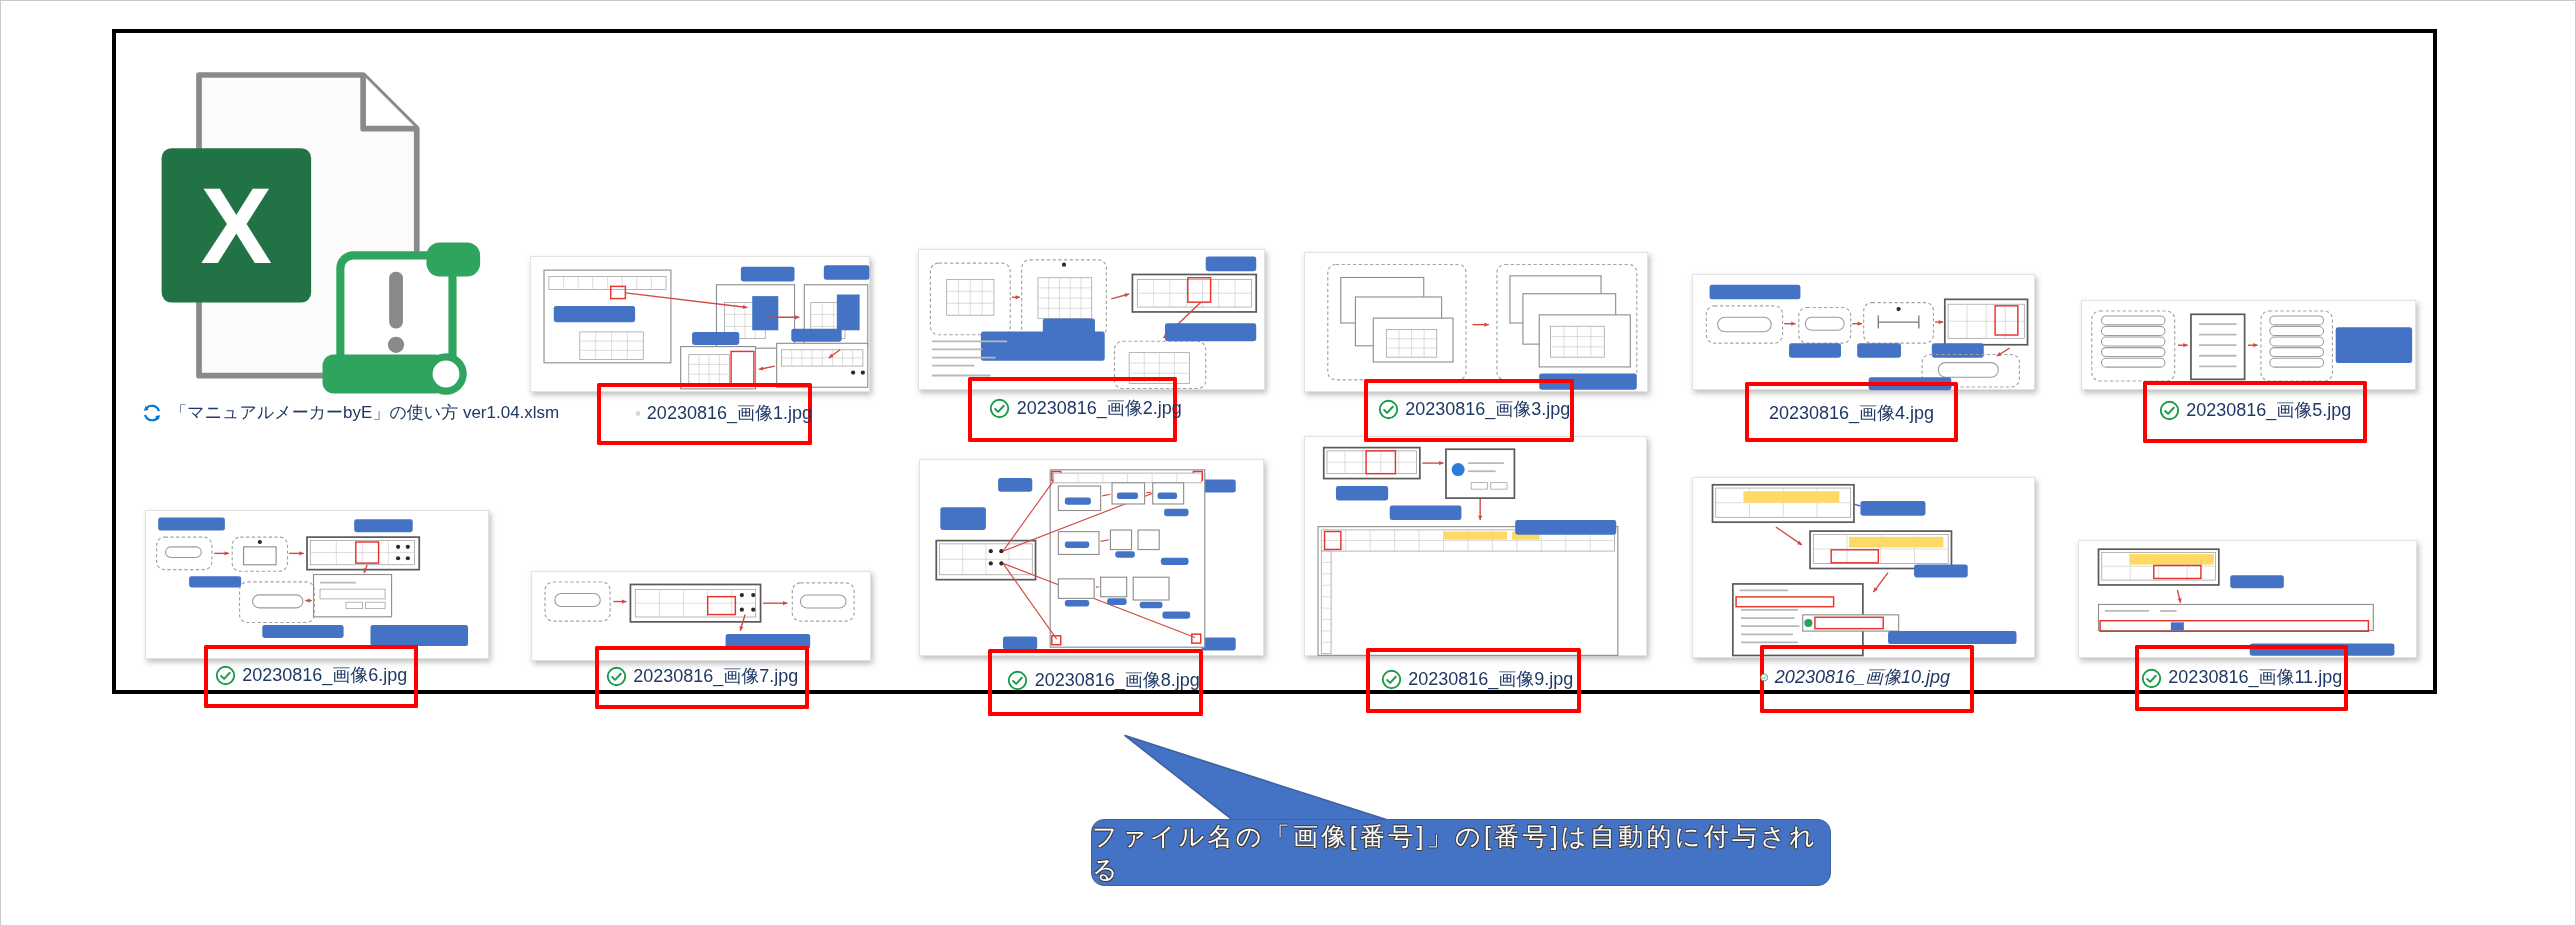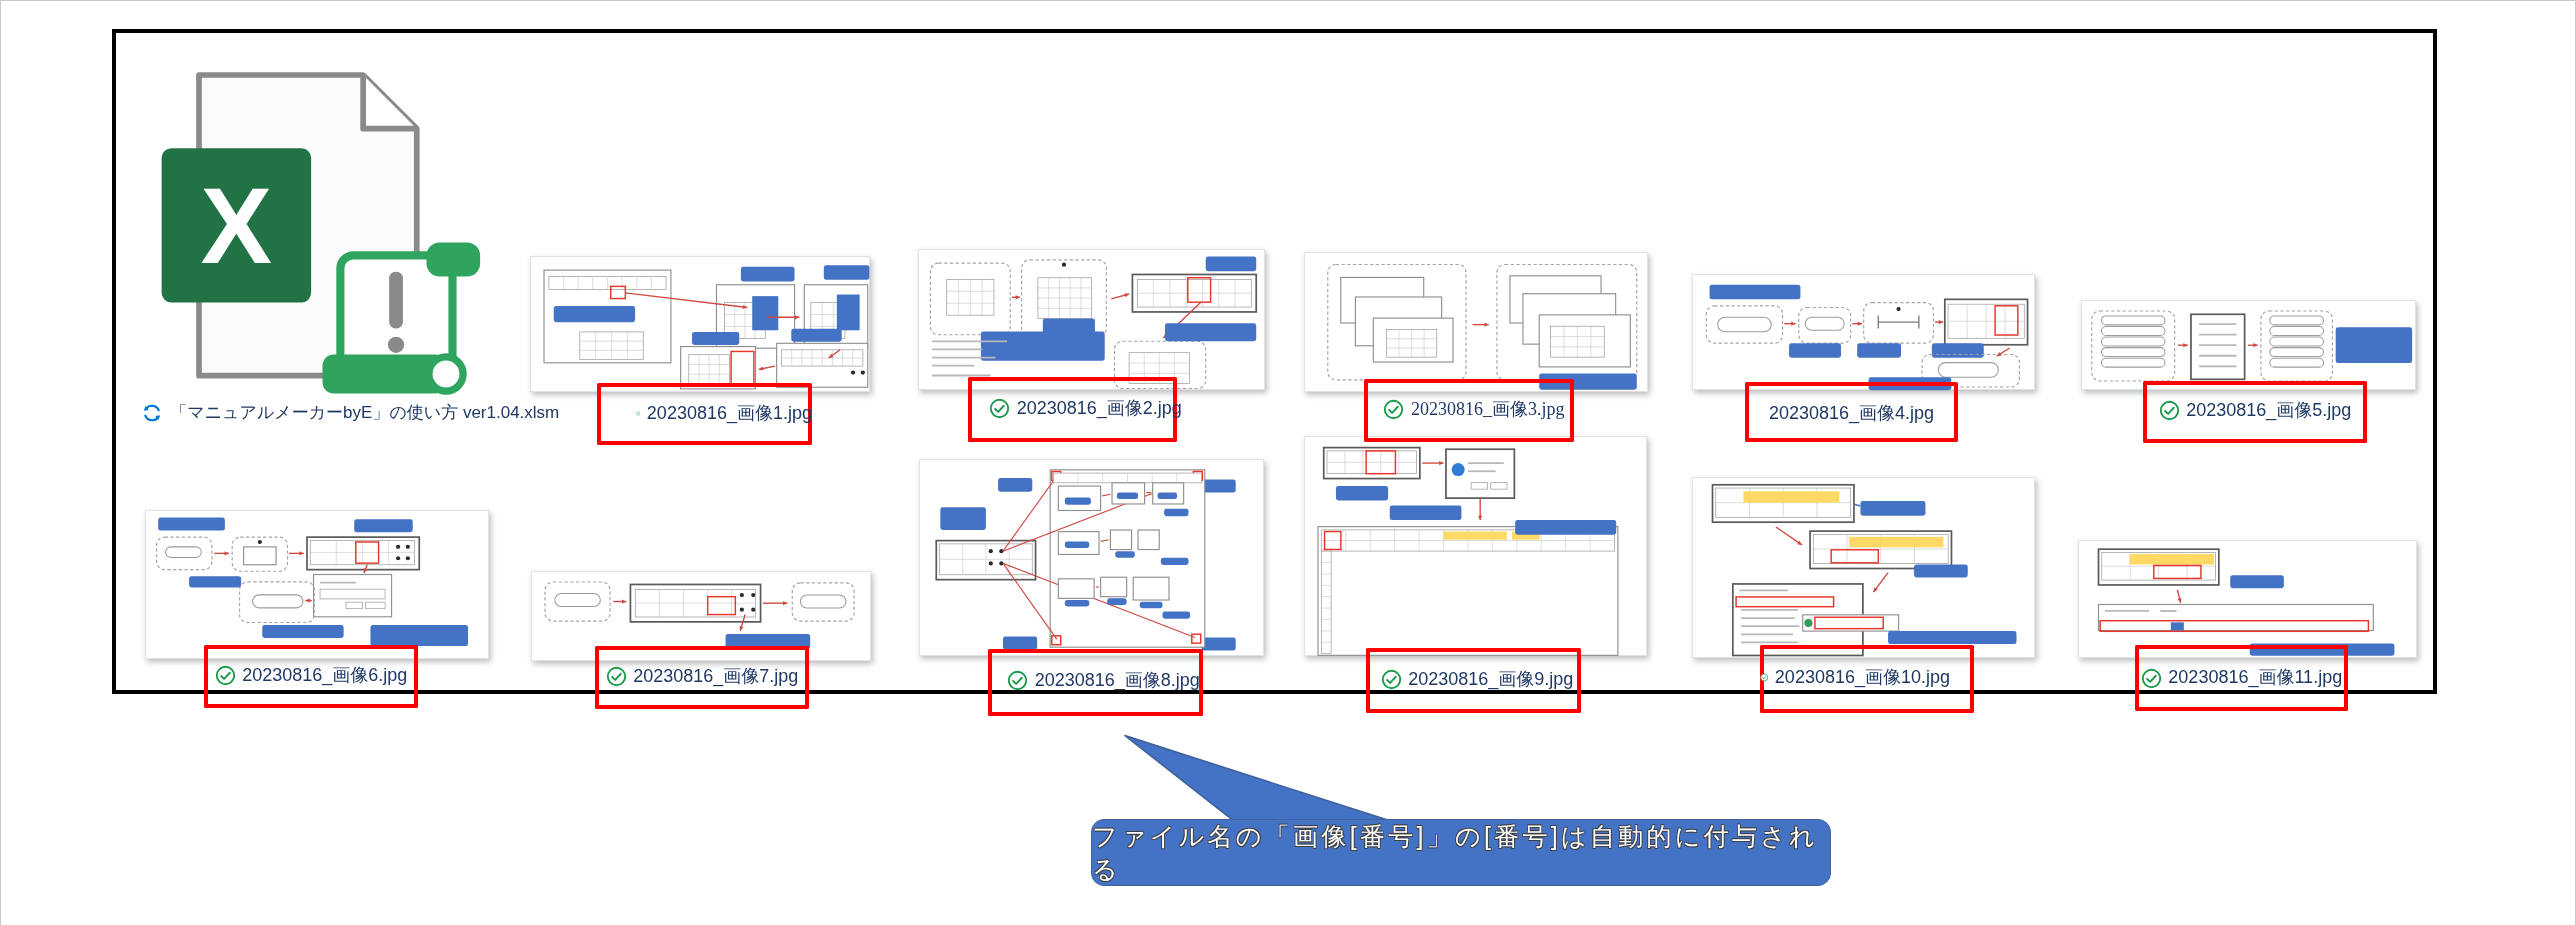--- a/index.html
+++ b/index.html
@@ -213,21 +213,21 @@
           <rect x="302" y="90" width="66" height="38" fill="#fff" stroke="#9c9c9c" stroke-width="0.9"></rect>
           <line x1="318.5" y1="90" x2="318.5" y2="128" stroke="#c4c4c4" stroke-width="0.7"></line>
           <line x1="335" y1="90" x2="335" y2="128" stroke="#c4c4c4" stroke-width="0.7"></line>
           <line x1="351.5" y1="90" x2="351.5" y2="128" stroke="#c4c4c4" stroke-width="0.7"></line>
           <line x1="302" y1="102.66666666666667" x2="368" y2="102.66666666666667" stroke="#c4c4c4" stroke-width="0.7"></line>
           <line x1="302" y1="115.33333333333333" x2="368" y2="115.33333333333333" stroke="#c4c4c4" stroke-width="0.7"></line>
           <rect x="288" y="148" width="120" height="20" rx="3" fill="#4472c4"></rect>
         </svg>
       </div>
       <div class="redbox" style="left: 1363px; top: 378px; width: 210px; height: 63px;"></div>
-      <div class="flabel" style="left: 1363px; top: 395px; width: 220px; height: 26px; font-family: Liberation Serif, serif;">
+      <div class="flabel" style="left: 1363px; top: 395px; width: 220px; height: 26px;">
         <svg width="21" height="21" viewBox="0 0 26 26">
           <circle cx="13" cy="13" r="10.8" fill="#fff" stroke="#189a4a" stroke-width="2.3"></circle>
           <path d="M7.6 13.6l3.7 3.6 7-7.6" fill="none" stroke="#189a4a" stroke-width="2.3" stroke-linecap="round" stroke-linejoin="round"></path>
         </svg>
         <span>20230816_画像3.jpg</span>
       </div>
       <div class="thumb" style="left: 1691px; top: 273px; width: 343px; height: 116px;">
         <svg width="343" height="116" viewBox="0 0 422 143">
           <rect x="20" y="12" width="112" height="18" rx="3" fill="#4472c4"></rect>
           <rect x="16" y="38" width="94" height="46" rx="10" fill="none" stroke="#a3a3a3" stroke-width="1.4" stroke-dasharray="4 3"></rect>
@@ -545,21 +545,21 @@
           <line x1="59" y1="182" x2="131" y2="182" stroke="#b8b8b8" stroke-width="2.2"></line>
           <line x1="59" y1="192" x2="123" y2="192" stroke="#b8b8b8" stroke-width="2.2"></line>
           <line x1="59" y1="202" x2="129" y2="202" stroke="#b8b8b8" stroke-width="2.2"></line>
           <rect x="135" y="168" width="118" height="20" fill="#fff" stroke="#8f8f8f" stroke-width="1.4"></rect>
           <circle cx="142" cy="178" r="5" fill="#2e9e5b"></circle>
           <rect x="150" y="171" width="84" height="14" fill="none" stroke="#e8362c" stroke-width="1.8"></rect>
           <rect x="240" y="188" width="158" height="16" rx="3" fill="#4472c4"></rect>
         </svg>
       </div>
       <div class="redbox" style="left: 1759px; top: 644px; width: 214px; height: 68px;"></div>
-      <div class="flabel" style="left: 1759px; top: 663px; width: 190px; height: 26px;">
+      <div class="flabel" style="left: 1759px; top: 663px; width: 190px; height: 26px; font-style: italic;">
         <svg width="21" height="21" viewBox="0 0 26 26">
           <circle cx="13" cy="13" r="10.8" fill="#fff" stroke="#189a4a" stroke-width="2.3"></circle>
           <path d="M7.6 13.6l3.7 3.6 7-7.6" fill="none" stroke="#189a4a" stroke-width="2.3" stroke-linecap="round" stroke-linejoin="round"></path>
         </svg>
         <span>20230816_画像10.jpg</span>
       </div>
       <div class="thumb" style="left: 2077px; top: 539px; width: 339px; height: 118px;">
         <svg width="339" height="118" viewBox="0 0 417 145">
           <rect x="24" y="10" width="148" height="44" fill="#fff" stroke="#5a5a5a" stroke-width="2.1"></rect>
           <rect x="28" y="14" width="140" height="34" fill="#fff" stroke="#9c9c9c" stroke-width="0.9"></rect>

